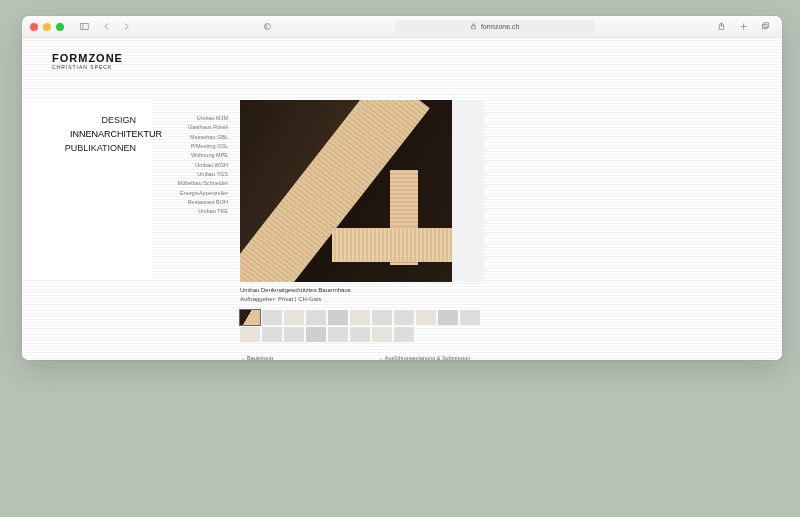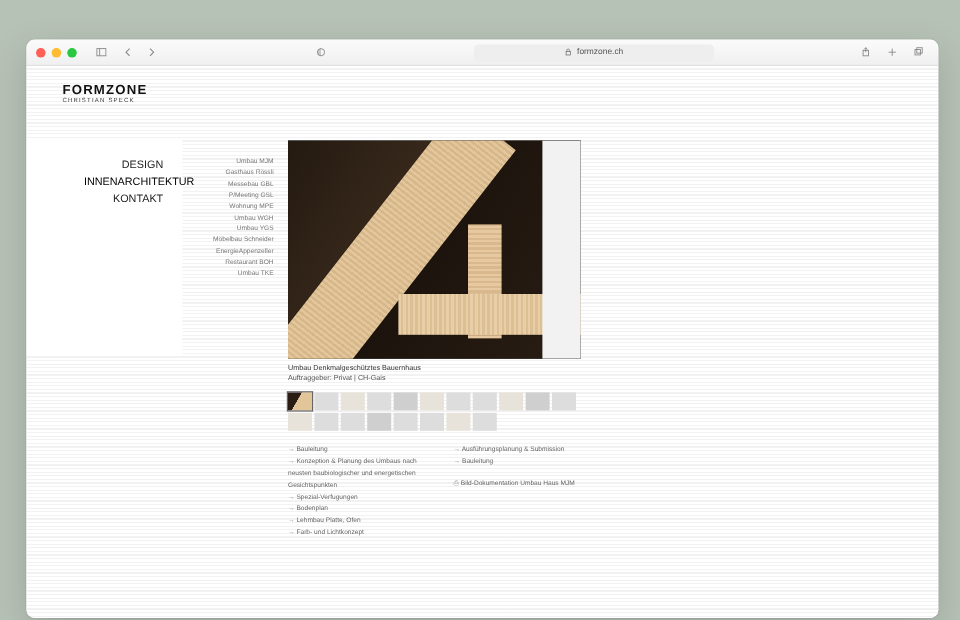--- a/index.html
+++ b/index.html
@@ -17,24 +17,24 @@
   body {
     margin: 0;
     background: var(--bg-page);
     width: 800px;
     height: 517px;
     overflow: hidden;
     font-family: Helvetica, Arial, sans-serif;
   }
   .window {
     position: absolute;
-    top: 33px;
+    top: 16px;
     left: 22px;
     width: 760px;
-    height: 482px;
+    height: 344px;
     background: var(--bg-window);
     border-radius: 7px;
     box-shadow: 0 10px 30px rgba(0,0,0,0.15), 0 0 0 1px rgba(0,0,0,0.04);
     overflow: hidden;
     display: flex;
     flex-direction: column;
   }
   
   .chrome {
     height: var(--chrome-h);
@@ -315,21 +315,21 @@
     <div class="header">
       <span class="logo">FORMZONE</span>
       <span class="sub">CHRISTIAN SPECK</span>
     </div>
 
     <div class="left-white"></div>
 
     <div class="main-nav" id="main-nav">
         <div>DESIGN</div>
         <div class="active">INNENARCHITEKTUR</div>
-        <div>KONTAKT</div>
+        <div>PUBLIKATIONEN</div>
       </div>
 
     <div class="sub-nav" id="sub-nav">
         <div>Umbau MJM</div>
         <div>Gasthaus Rössli</div>
         <div>Messebau GBL</div>
         <div>P/Meeting GSL</div>
         <div>Wohnung MPE</div>
         <div>Umbau WGH</div>
         <div>Umbau YGS</div>

